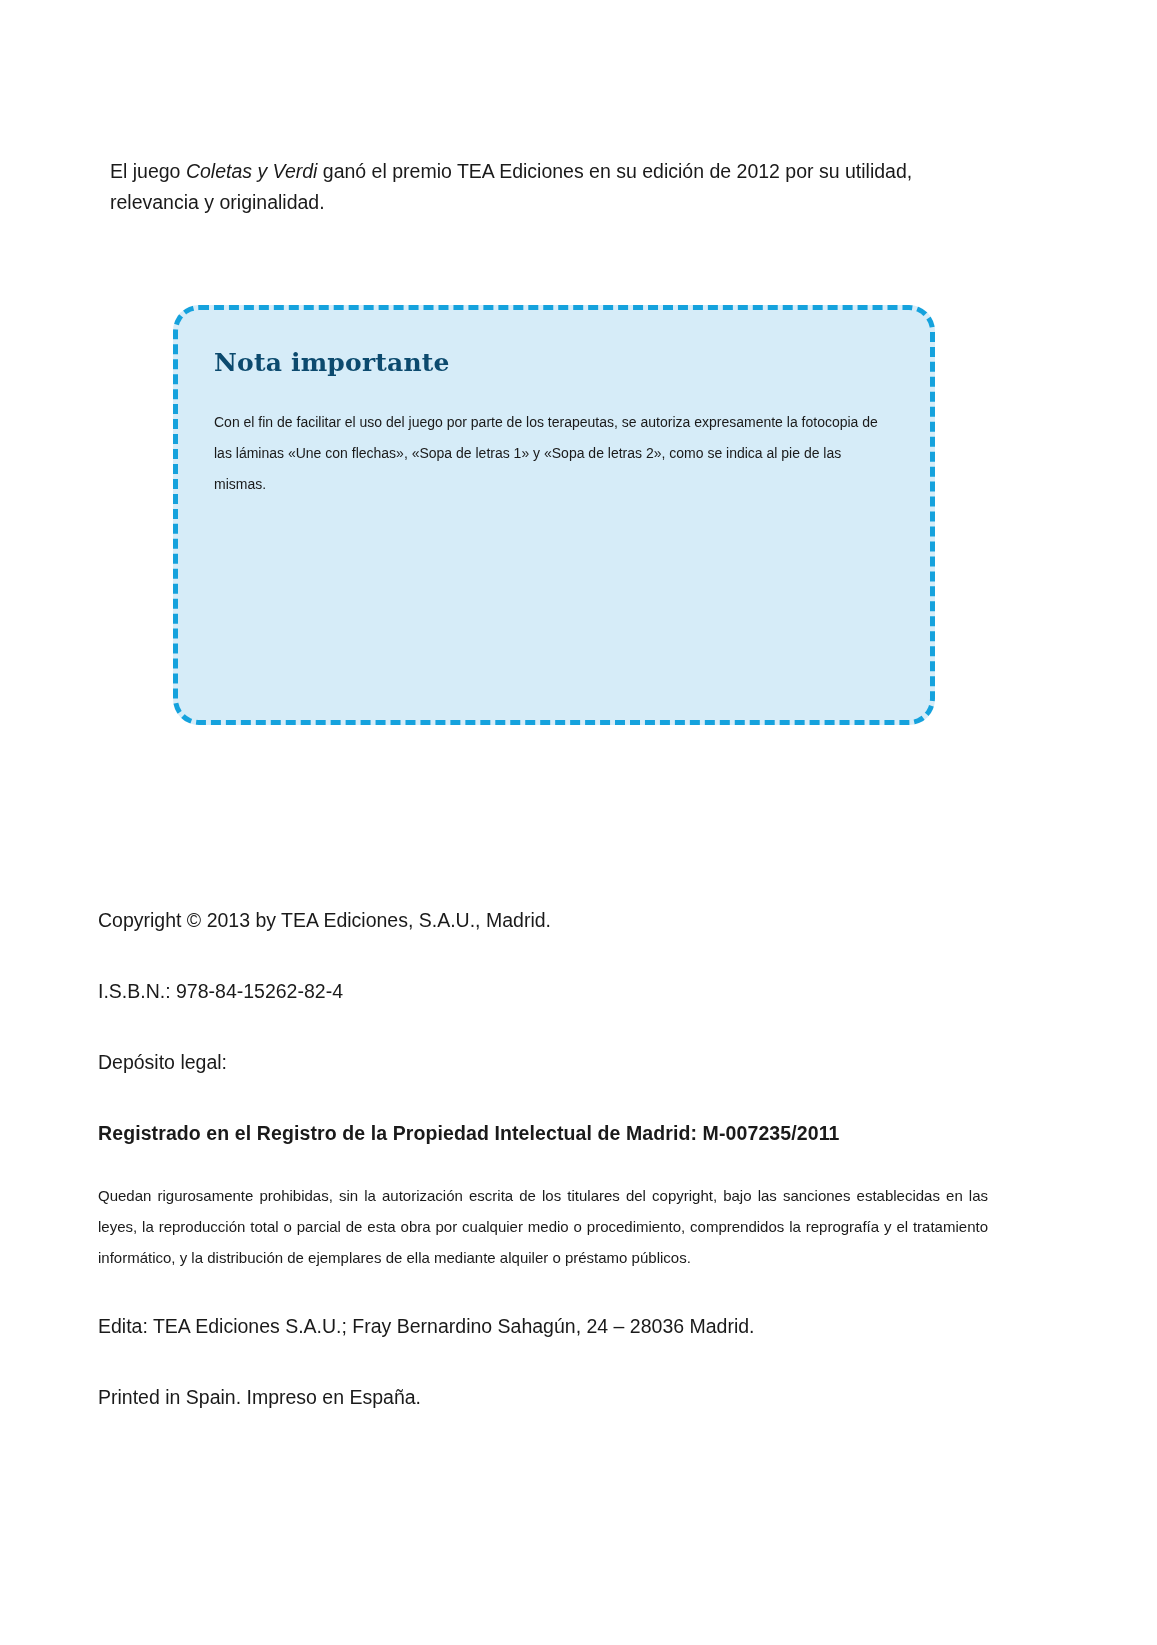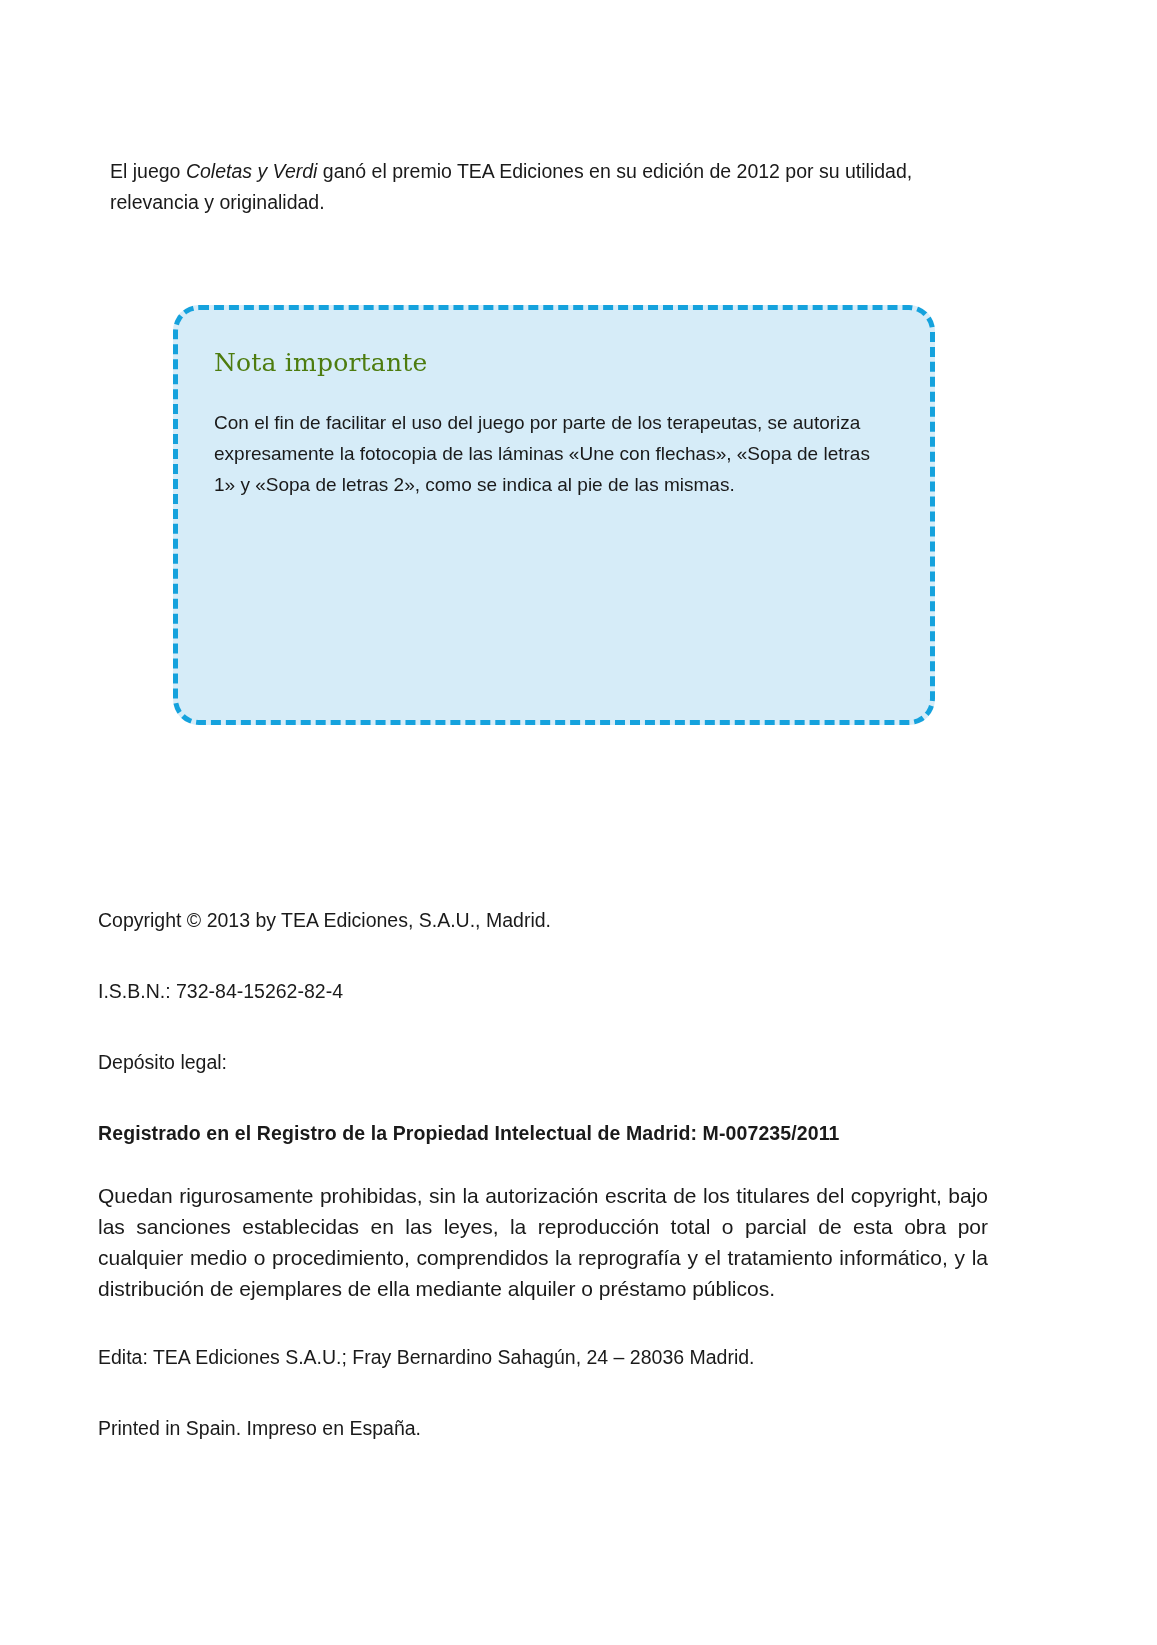--- a/index.html
+++ b/index.html
@@ -46,27 +46,27 @@
     height: 420px;
     box-sizing: border-box;
     background: #d6ecf8;
     border: 5px dashed #15a2dd;
     border-radius: 26px;
     padding: 34px 38px 30px 36px;
   }
   .note-title {
     font-family: "DejaVu Serif", serif;
     font-size: 25px;
-    font-weight: 400;
-    color: #4d7c0f;
+    font-weight: 700;
+    color: #0c4a6e;
     letter-spacing: 0.2px;
     margin: 4px 0 30px 0;
   }
   .note-para {
-    font-size: 19px;
+    font-size: 14px;
     line-height: 31px;
     color: #1a1a1a;
     margin: 0 0 30px 0;
   }
   .note-para:last-child {
     margin-bottom: 0;
   }
 
   
   .colophon {
@@ -80,21 +80,21 @@
     line-height: 30px;
     color: #1a1a1a;
     margin: 0 0 41px 0;
   }
   .col-line.bold {
     font-weight: 700;
     margin-bottom: 32px;
     letter-spacing: 0.1px;
   }
   .col-para {
-    font-size: 21px;
+    font-size: 15px;
     line-height: 31px;
     color: #1a1a1a;
     text-align: justify;
     margin: 0 0 38px 0;
   }
   .col-line.last {
     margin-bottom: 8px;
   }
 </style>
 </head>
@@ -106,21 +106,21 @@
     <span>El juego </span><em>Coletas y Verdi</em><span> ganó el premio TEA Ediciones en su edición de 2012 por su utilidad, relevancia y originalidad.</span>
   </p>
 
   <div class="note-box">
     <div class="note-title">Nota importante</div>
     <p class="note-para">Con el fin de facilitar el uso del juego por parte de los terapeutas, se autoriza expresamente la fotocopia de las láminas «Une con flechas», «Sopa de letras 1» y «Sopa de letras 2», como se indica al pie de las mismas.</p>
   </div>
 
   <div class="colophon">
     <p class="col-line">Copyright © 2013 by TEA Ediciones, S.A.U., Madrid.</p>
-    <p class="col-line">I.S.B.N.: 732-84-15262-82-4</p>
+    <p class="col-line">I.S.B.N.: 978-84-15262-82-4</p>
     <p class="col-line">Depósito legal:</p>
     <p class="col-line bold">Registrado en el Registro de la Propiedad Intelectual de Madrid: M-007235/2011</p>
     <p class="col-para">Quedan rigurosamente prohibidas, sin la autorización escrita de los titulares del copyright, bajo las sanciones establecidas en las leyes, la reproducción total o parcial de esta obra por cualquier medio o procedimiento, comprendidos la reprografía y el tratamiento informático, y la distribución de ejemplares de ella mediante alquiler o préstamo públicos.</p>
     <p class="col-line">Edita: TEA Ediciones S.A.U.; Fray Bernardino Sahagún, 24 – 28036 Madrid.</p>
     <p class="col-line last">Printed in Spain. Impreso en España.</p>
   </div>
 
 </div>
 
 </body></html>

